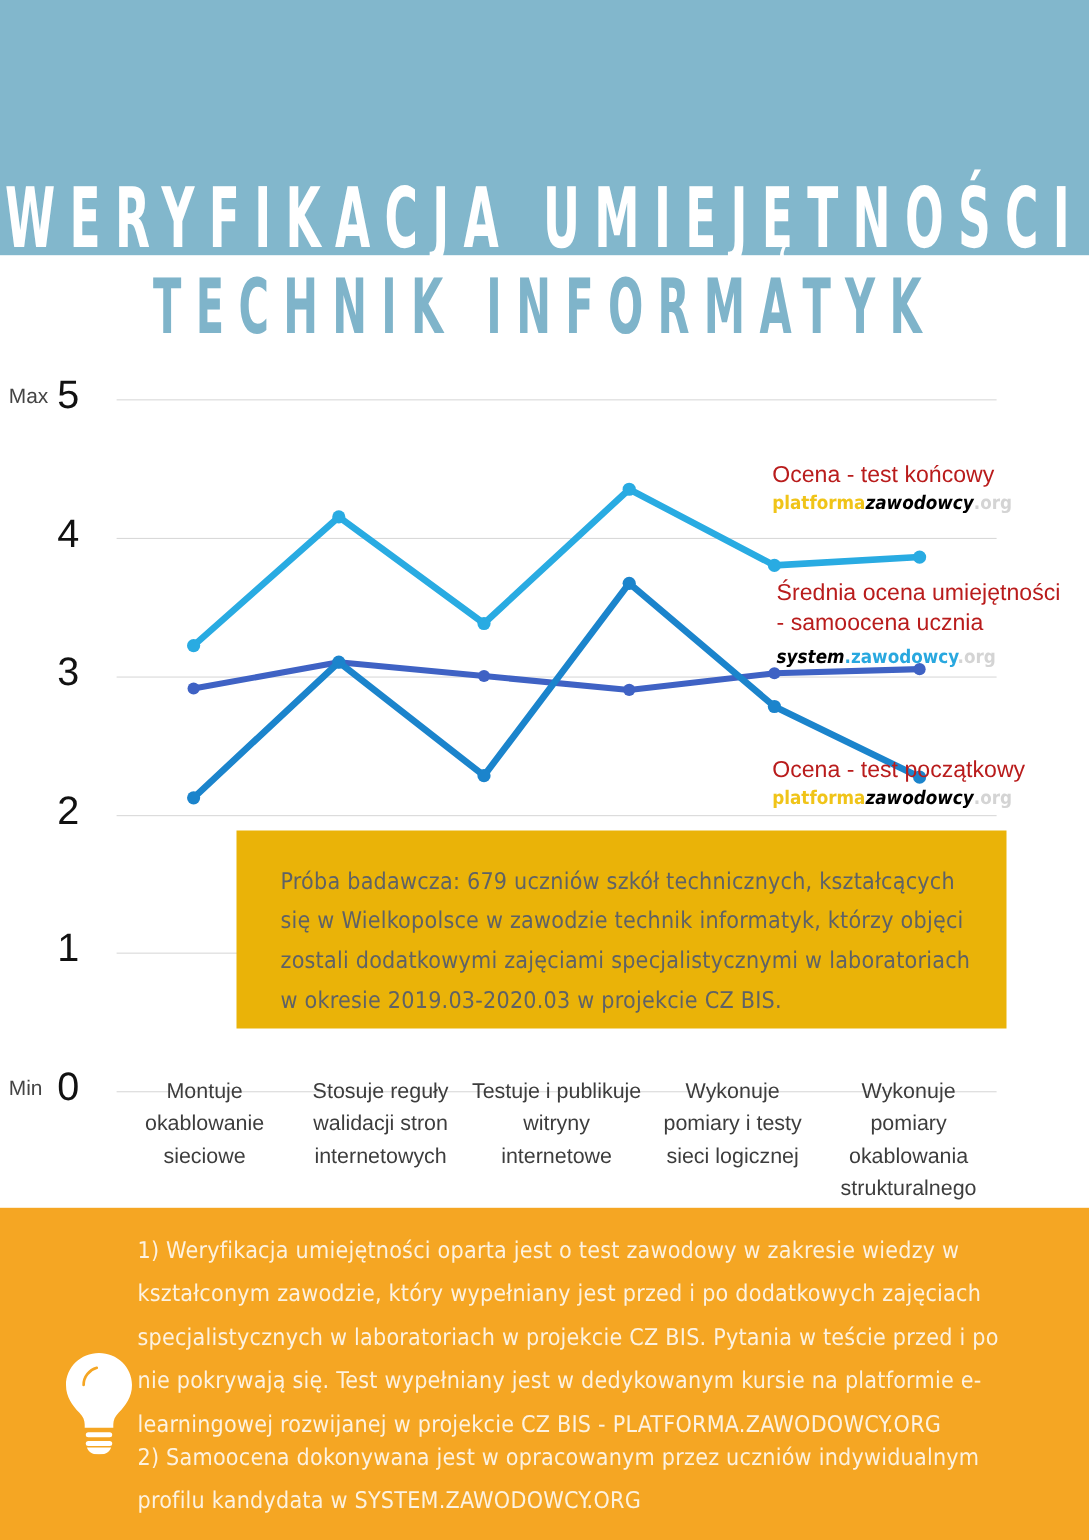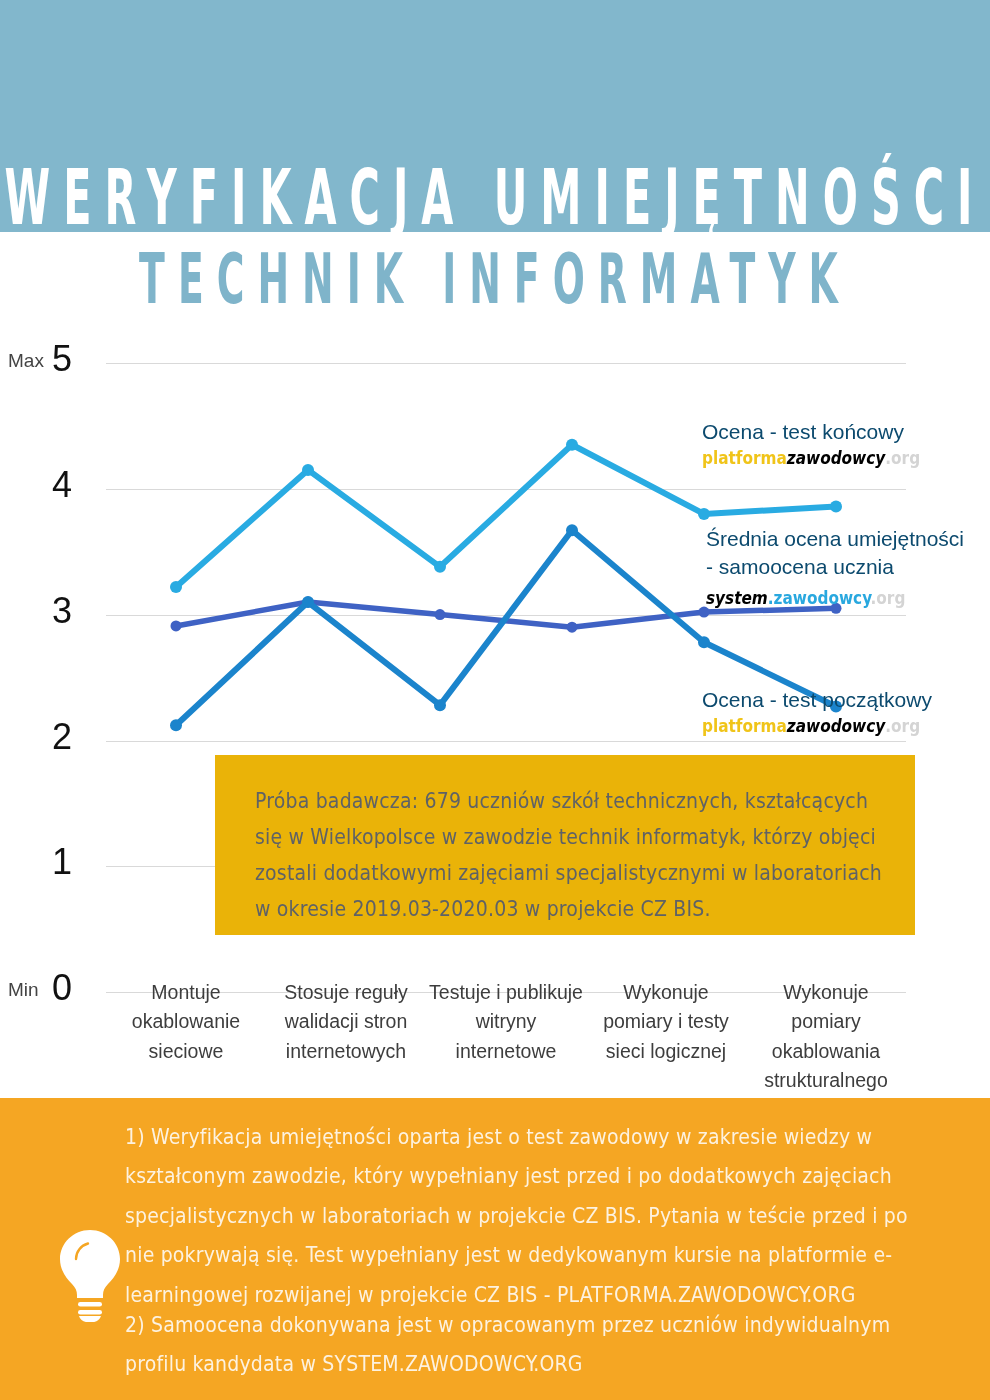--- a/index.html
+++ b/index.html
@@ -49,21 +49,21 @@
   }
   .y-tick-wrap{position:absolute;left:0;width:96px;height:0;}
   .y-tick-minmax{
     position:absolute;left:8px;width:52px;text-align:left;
     font-size:19px;color:#444;
   }
   #chart-svg{position:absolute;left:0;top:0;width:990px;height:700px;}
   
   .legend-block{position:absolute;}
   .legend-title{
-    font-size:21px;color:#0c4a6e;line-height:1.35;white-space:nowrap;
+    font-size:21px;color:#b91c1c;line-height:1.35;white-space:nowrap;
   }
   .legend-brand{
     font-size:17px;font-weight:700;letter-spacing:0px;white-space:nowrap;
     font-family:"Liberation Sans Narrow","DejaVu Sans Condensed","Liberation Sans",sans-serif;
     margin-top:2px;
   }
   .brand-yellow{color:#f0c419;}
   .brand-dark{color:#000000;font-style:italic;}
   .brand-cyan{color:#29a8df;}
   .brand-grey{color:#d4d4d4;}

